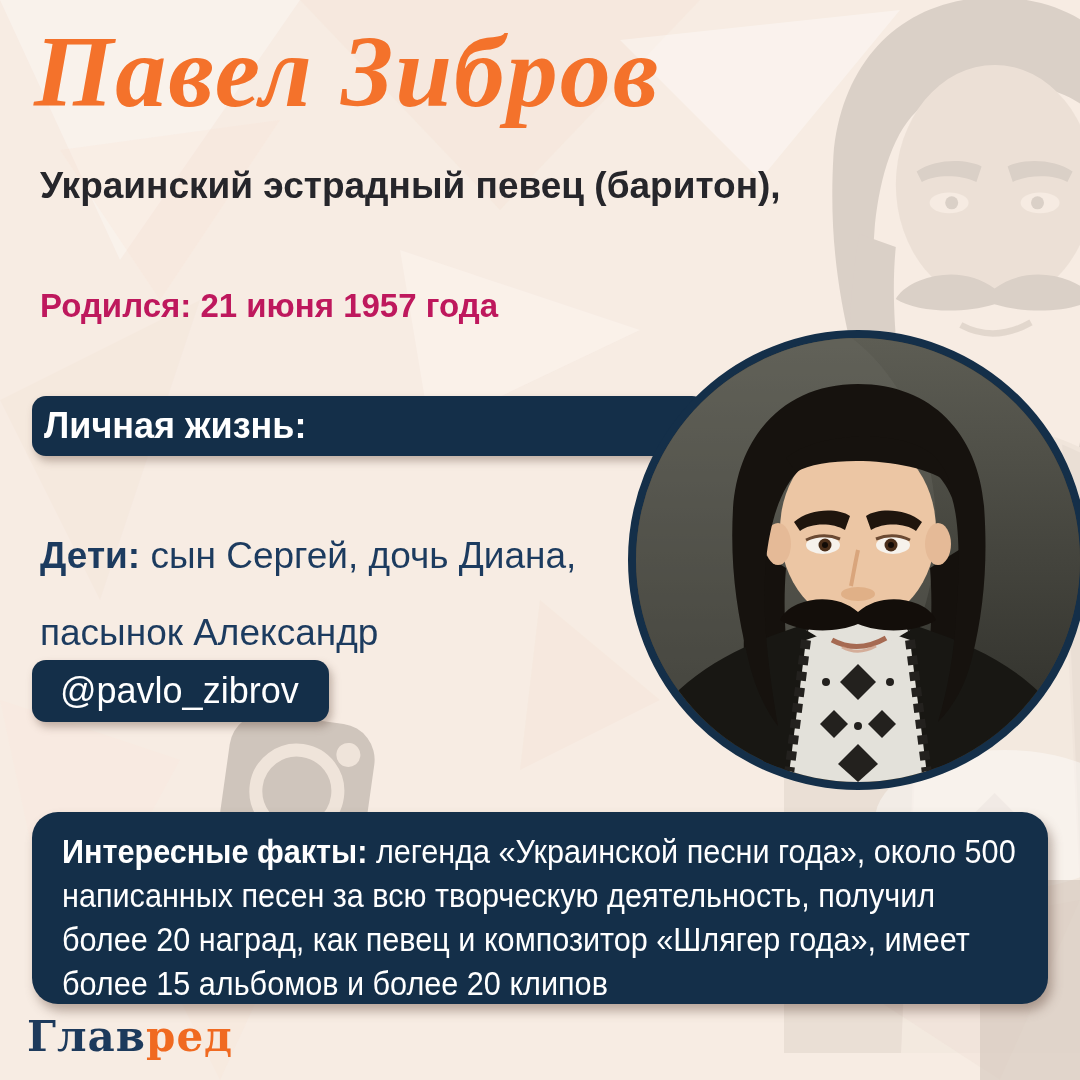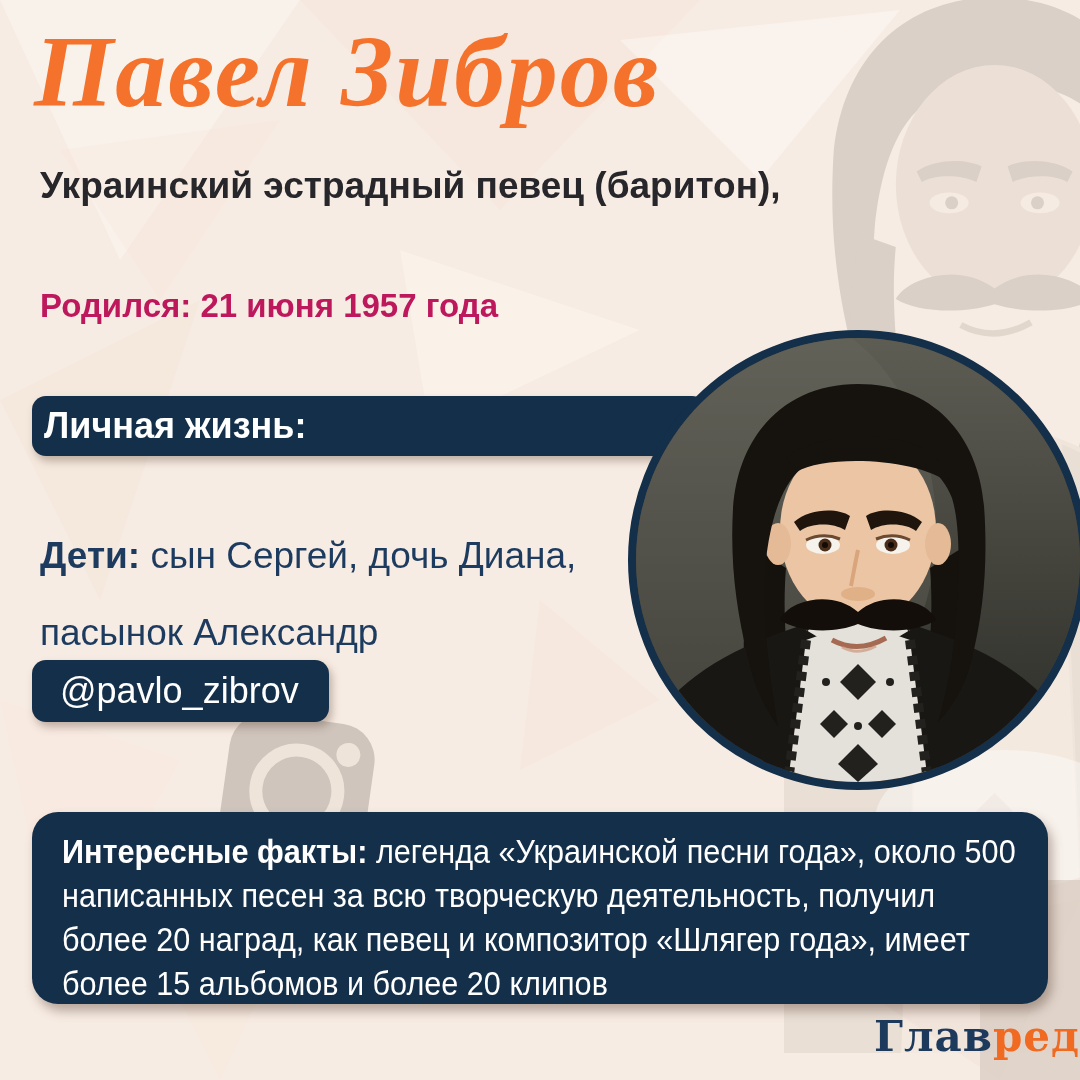--- a/index.html
+++ b/index.html
@@ -44,22 +44,22 @@
     background:#142f49;border-radius:26px;box-sizing:border-box;
     padding:17px 30px 0 30px;color:#fff;
     box-shadow:4px 7px 11px rgba(96,70,58,.42);
   }
   .facts-inner{
     font-size:34px;line-height:44px;
     transform:scaleX(.9);transform-origin:left top;width:111%;
   }
   .facts-inner .lab{font-weight:bold;}
   .logo{
-    position:absolute;left:0;right:0;top:1012px;text-align:right;z-index:2;
-    font-family:"DejaVu Serif",serif;font-weight:bold;font-size:42px;letter-spacing:1px;
+    position:absolute;left:0;right:0;top:1012px;text-align:left;z-index:2;
+    font-family:"DejaVu Serif",serif;font-weight:bold;font-size:42px;letter-spacing:1px;padding-left:27px;
   }
   .logo .p1{color:#1d3a5c;}
   .logo .p2{color:#f06a21;}
 </style>
 </head>
 <body>
 
 <svg class="bg-layer" viewBox="0 0 1080 1080" aria-hidden="true">
   <rect x="0" y="0" width="1080" height="1080" fill="#f7ece3"></rect>
 

